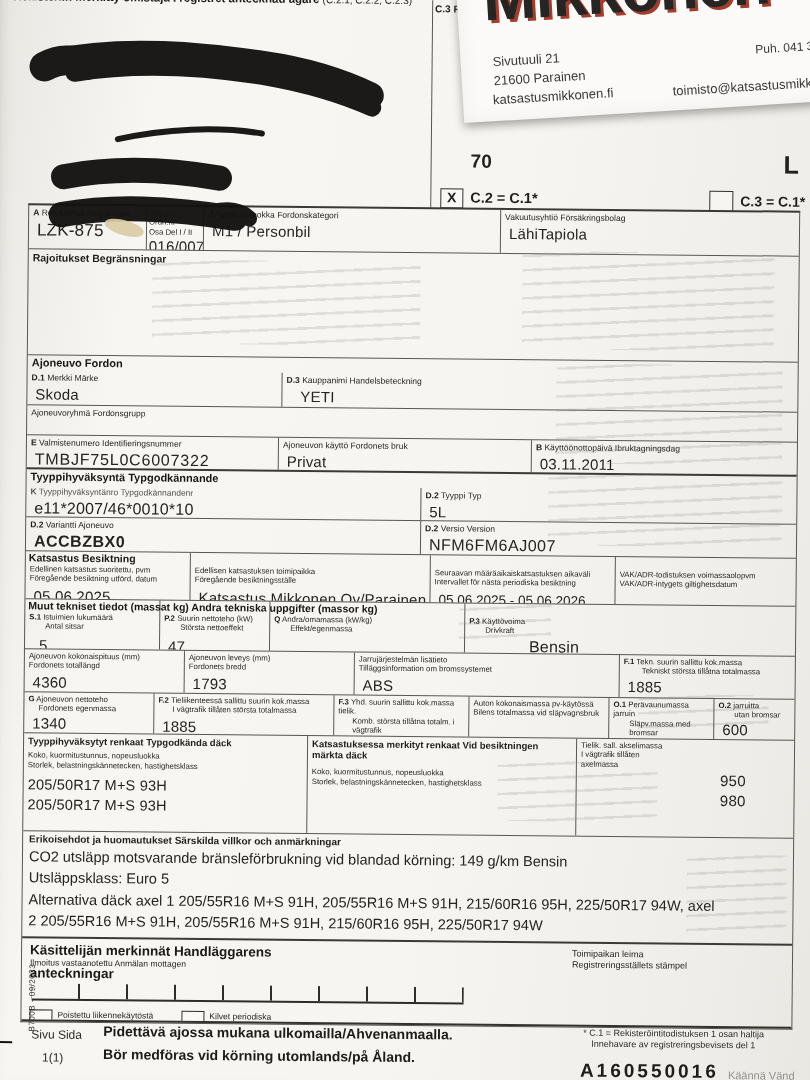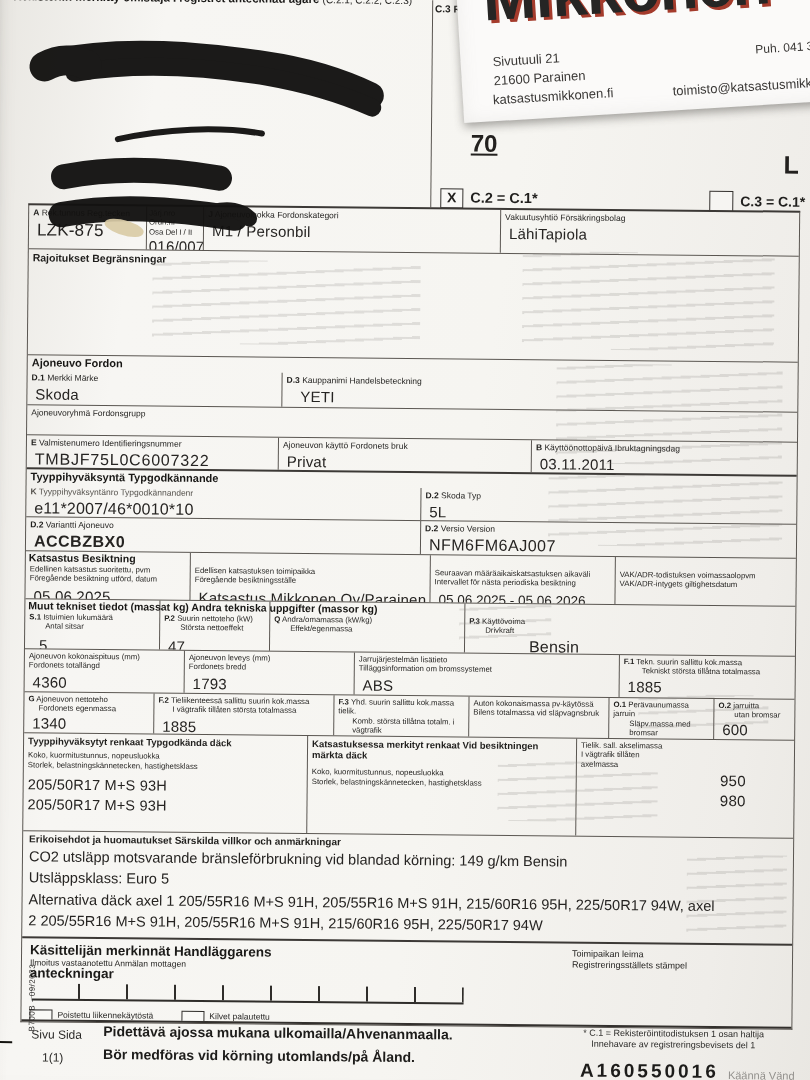--- a/index.html
+++ b/index.html
@@ -30,21 +30,21 @@
   .v14{font-size:13.5px;letter-spacing:0;}
   .sechdr{font-weight:700;font-size:11px;color:#181715;padding:1px 4px;}
   .blockhdr{position:absolute;top:0;left:3px;font-weight:700;font-size:10.5px;color:#181715;white-space:nowrap;z-index:2;}
   .pt12{padding-top:13px;}
 
   
   .owner-hdr{position:absolute;left:8px;top:-6px;font-weight:700;font-size:11.5px;color:#1c1b19;white-space:nowrap;}
   .owner-hdr .refs{font-weight:400;font-size:10px;}
   .vdiv{position:absolute;left:427px;top:0;width:1px;height:208px;background:#5a5651;z-index:1;}
   .c3lbl{position:absolute;left:430px;top:3px;font-weight:700;font-size:10px;z-index:1;}
-  .num70{position:absolute;left:467px;top:129px;font-weight:700;font-size:24px;color:#23211f;text-decoration:underline;}
+  .num70{position:absolute;left:467px;top:150px;font-weight:700;font-size:19px;color:#23211f;}
   .numL{position:absolute;left:780px;top:147px;font-weight:700;font-size:25px;color:#23211f;}
   .ckbox{position:absolute;box-sizing:border-box;border:1.5px solid #33302d;background:rgba(255,255,255,.35);
          text-align:center;font-weight:700;font-size:14px;line-height:17px;color:#23211f;}
   .cklab{position:absolute;font-weight:700;font-size:14.5px;color:#201f1d;white-space:nowrap;}
 
   
   .card{position:absolute;left:448px;top:-52px;width:470px;height:175px;background:#fbfaf9;
         transform:rotate(-4deg);transform-origin:0 0;z-index:6;
         box-shadow:0 4px 10px rgba(60,57,53,.45), inset 0 0 18px rgba(150,146,140,.12);}
   .card .logo{position:absolute;left:26px;top:14px;font-size:64px;font-weight:800;letter-spacing:-1px;
@@ -187,21 +187,21 @@
 
     <div class="frow nb" style="height:15px">
       <div class="sechdr">Tyyppihyväksyntä  Typgodkännande</div>
     </div>
     <div class="frow" style="height:33px">
       <div class="cell" style="width:395px">
         <div class="lbl" style="color:#55524d;"><b>K</b> <span>Tyyppihyväksyntänro  Typgodkännandenr</span></div>
         <div class="val" style="font-size:16px;">e11*2007/46*0010*10</div>
       </div>
       <div class="cell last" style="flex:1">
-        <div class="lbl"><b>D.2</b> <span>Skoda  Typ</span></div>
+        <div class="lbl"><b>D.2</b> <span>Tyyppi  Typ</span></div>
         <div class="val">5L</div>
       </div>
     </div>
     <div class="frow" style="height:34px">
       <div class="cell" style="width:395px">
         <div class="lbl"><b>D.2</b> <span>Variantti  Ajoneuvo</span></div>
         <div class="val" style="font-size:16px;font-weight:700;letter-spacing:.5px;">ACCBZBX0</div>
       </div>
       <div class="cell last" style="flex:1">
         <div class="lbl"><b>D.2</b> <span>Versio  Version</span></div>
@@ -369,21 +369,21 @@
           <div class="checkitem">
             <div class="hbox"></div>
             <div class="lbl">
               <span style="display:block">Poistettu liikennekäytöstä</span>
               <span style="display:block">Avställt</span>
             </div>
           </div>
           <div class="checkitem">
             <div class="hbox"></div>
             <div class="lbl">
-              <span style="display:block">Kilvet palautettu</span>
+              <span style="display:block">Kilvet periodiska</span>
               <span style="display:block">Skyltarna återlämnade</span>
             </div>
           </div>
         </div>
       </div>
       <div class="abs" style="left:550px;top:5px;width:220px;">
         <div class="lbl" style="font-size:9px;">
           <span style="display:block">Toimipaikan leima</span>
           <span style="display:block">Registreringsställets stämpel</span>
         </div>

